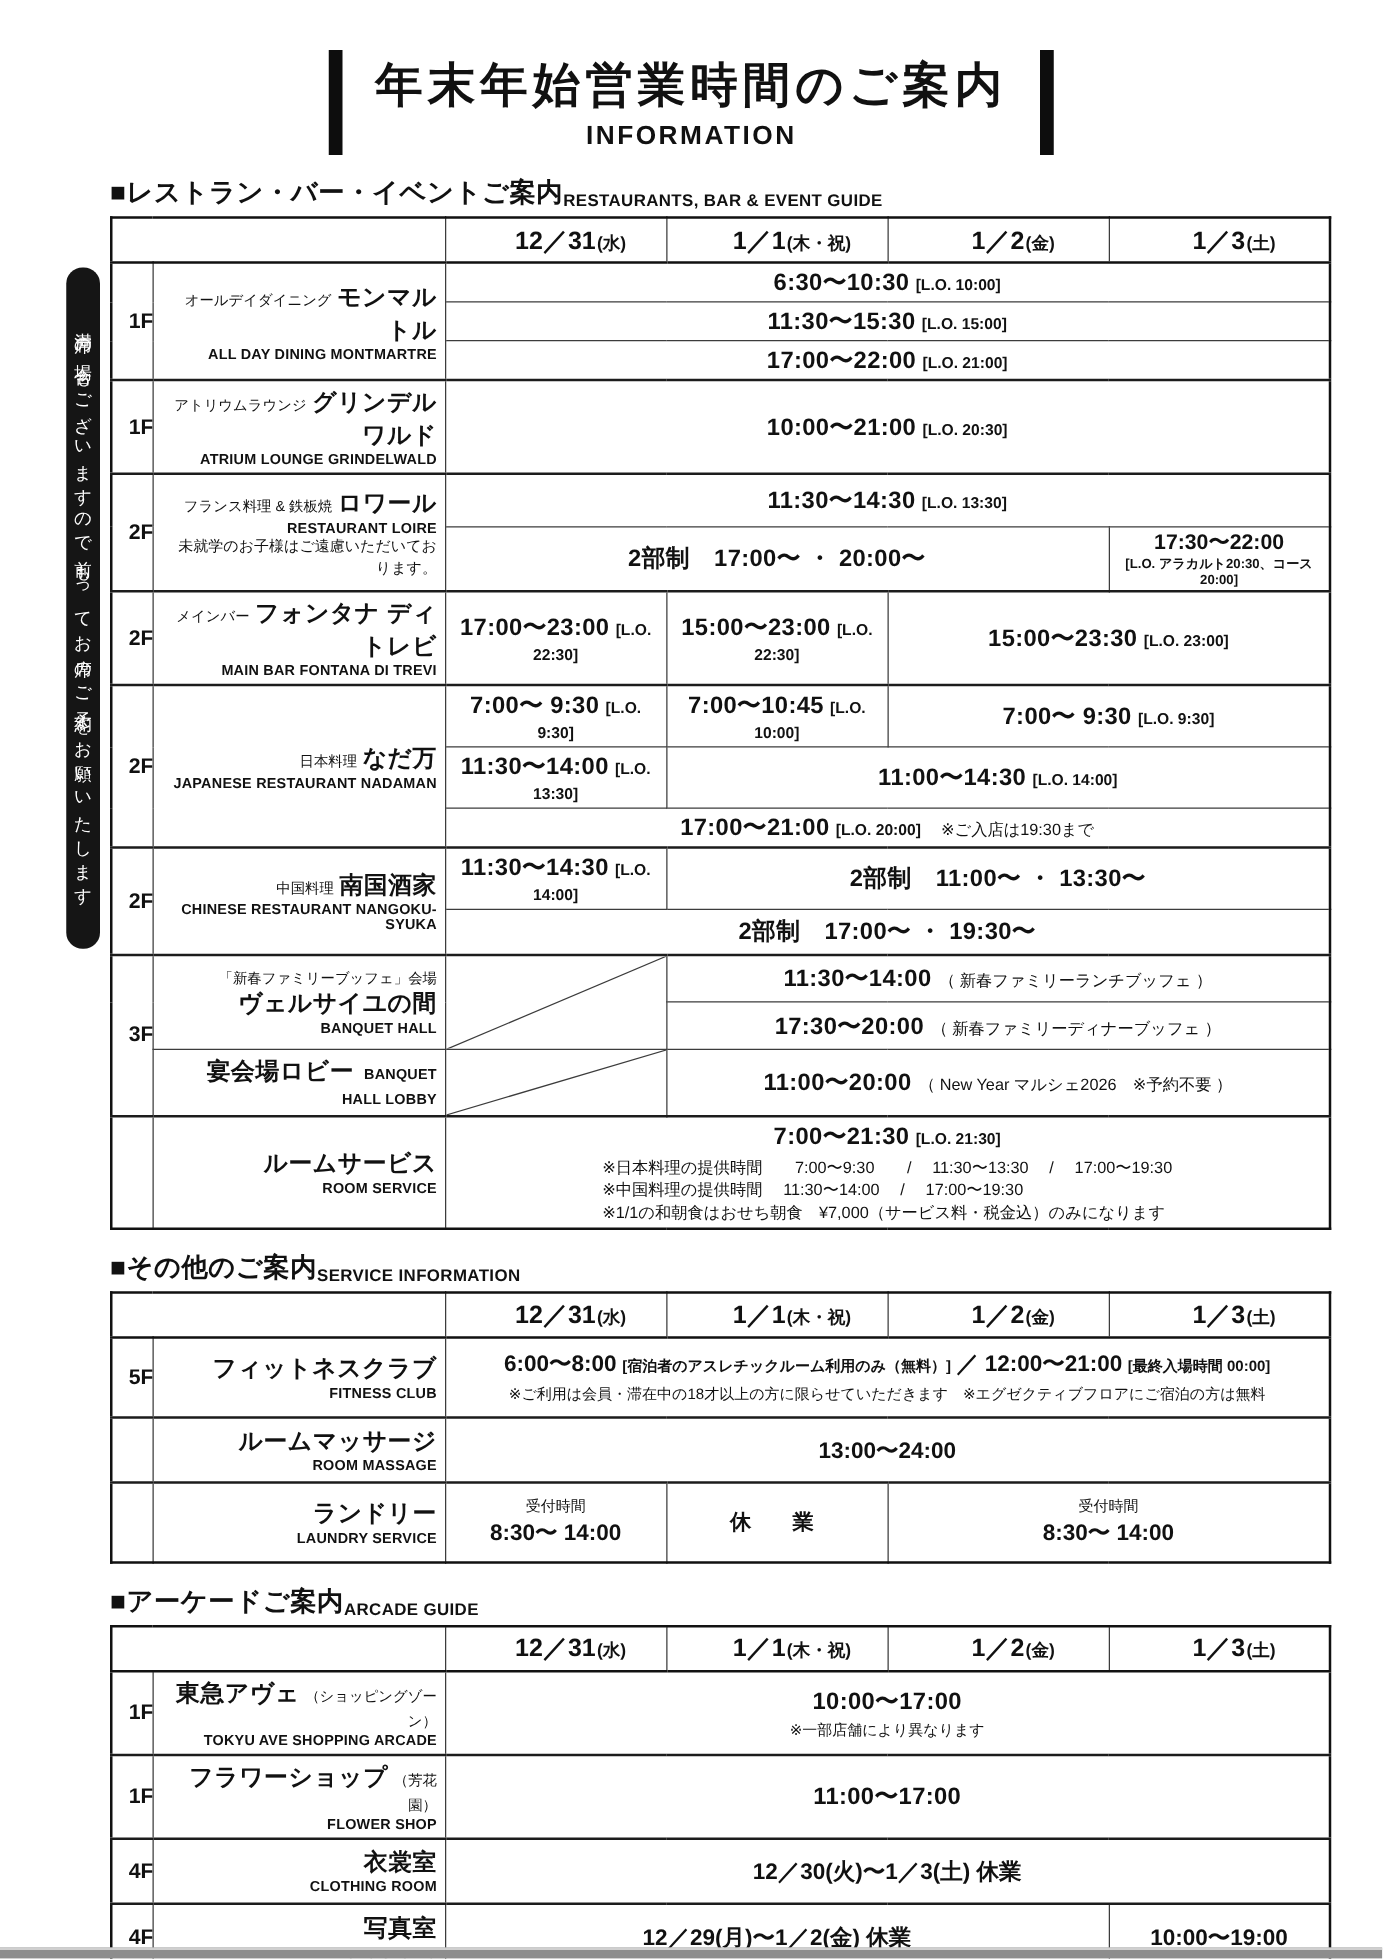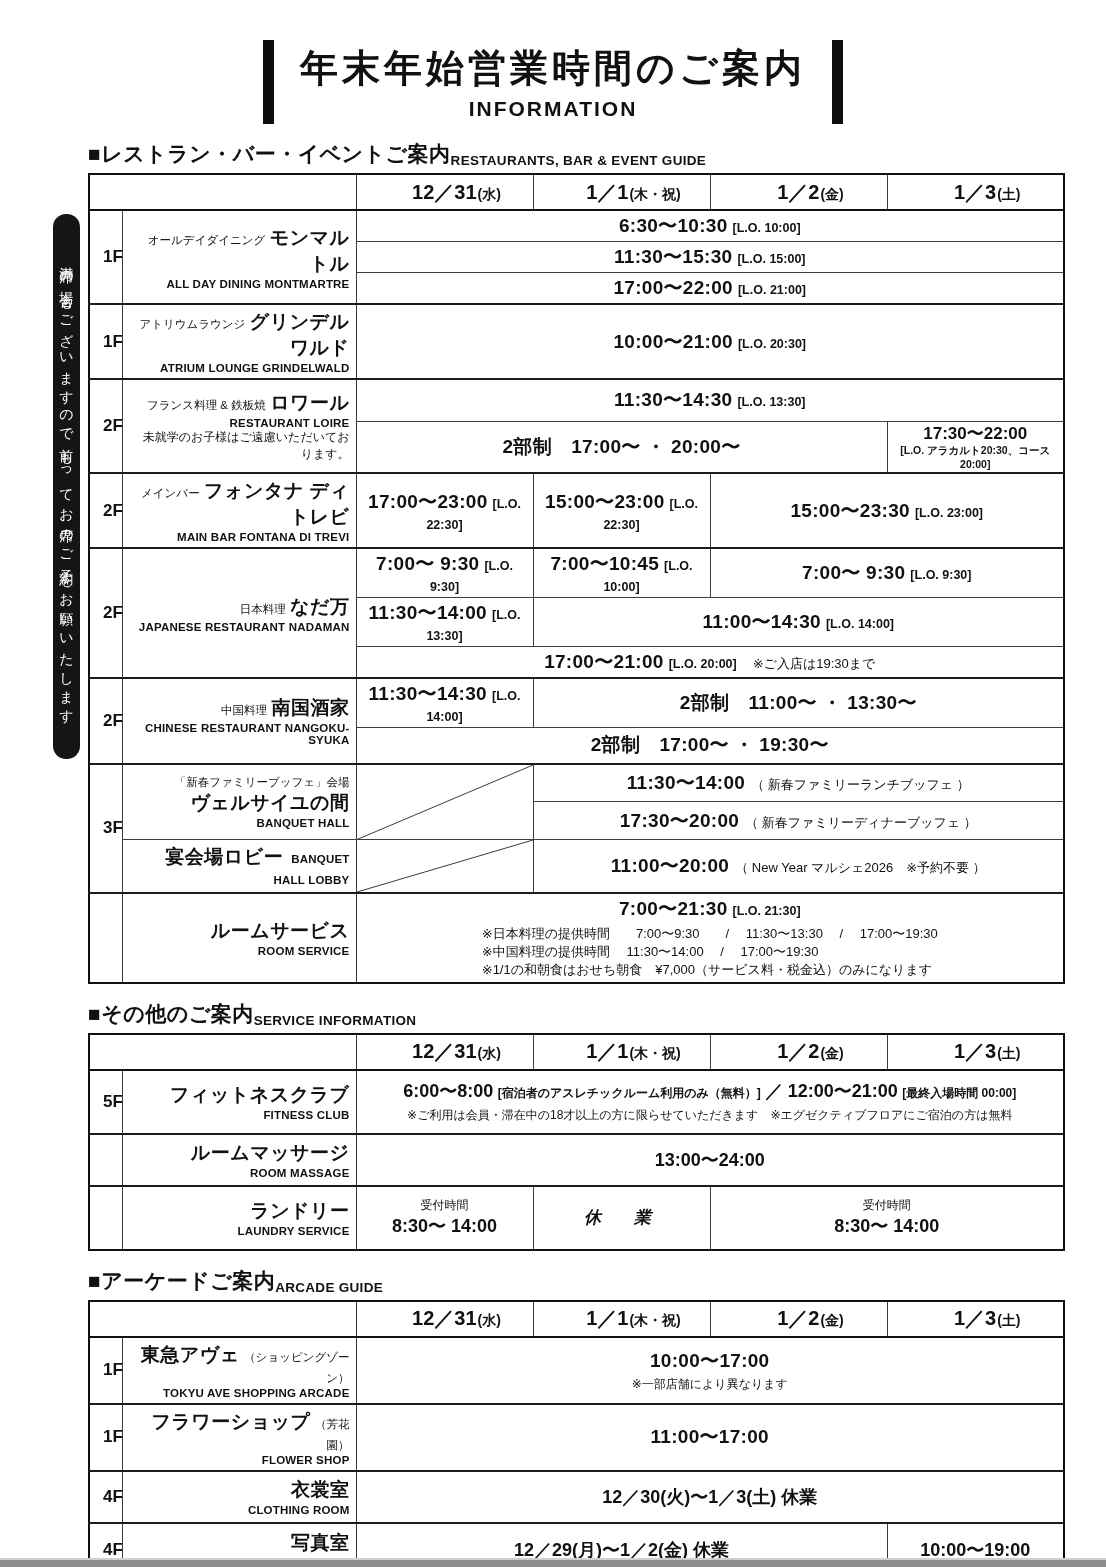--- a/index.html
+++ b/index.html
@@ -46,21 +46,21 @@
   .t-sm { font-size:17px; font-weight:bold; display:block; line-height:1.15; }
   .lo-tiny { font-size:10.5px; font-weight:bold; display:block; margin-top:1px; }
   td.diag { position:relative; padding:0; }
   td.diag svg { position:absolute; left:0; top:0; width:100%; height:100%; display:block; }
   .rs-main { margin-bottom:3px; }
   .rs-notes { display:inline-block; text-align:left; font-size:13px; line-height:1.4; }
   .t2 { font-size:18px; font-weight:bold; }
   .lo2 { font-size:12px; font-weight:bold; }
   .fit-l2 { font-size:12px; margin-top:4px; }
   .recept { font-size:12px; }
-  .closedtxt { font-size:17px; font-weight:bold; letter-spacing:8px;font-style:italic; }
+  .closedtxt { font-size:17px; font-weight:bold; letter-spacing:8px; }
   .note12 { font-size:12px; margin-top:2px; }
   .bottom-bar { position:absolute; left:0; bottom:0; width:100%; height:9px; background:#8d8d8d; border-top:2px solid #cfcfcf; }
 </style>
 </head>
 <body>
 
 <div class="page">
 
   <div class="doc-header">
     <div class="tbar"></div>

